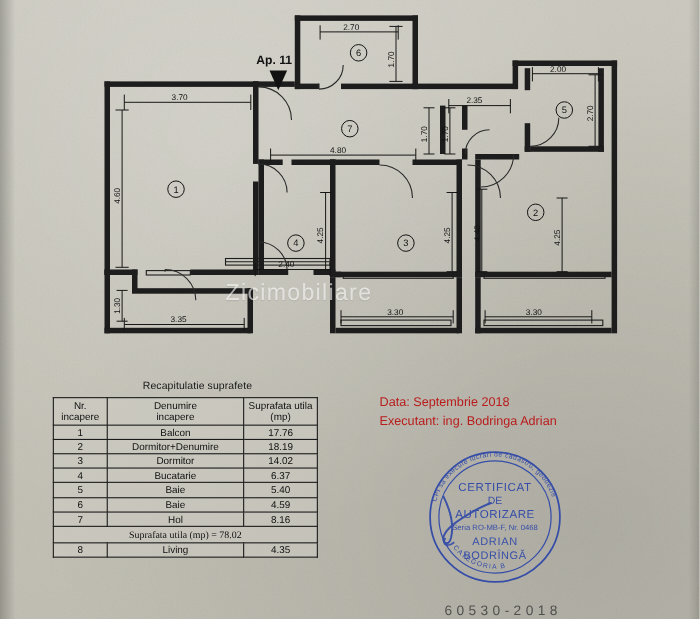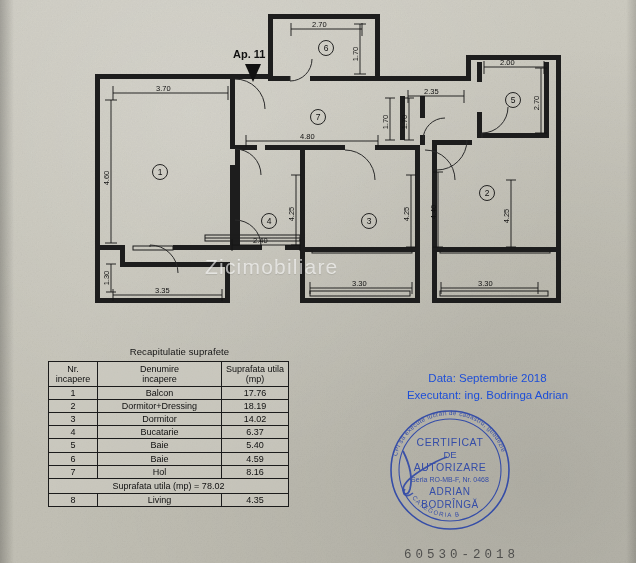--- a/index.html
+++ b/index.html
@@ -54,42 +54,42 @@
   td,th{
     border:1px solid #1b1b1b;
     font-size:9px;color:#101010;
     text-align:center;padding:1px 2px;font-weight:normal;
     line-height:1.12;
   }
   th{font-size:9px;padding:2px 2px;}
   .c1{width:46px;margin-left:48px;}
   .c2{width:128px;text-align:center;}
   .c3{width:67px;}
-  .sumrow td{font-size:9px;padding:2px;}
+  .sumrow td{font-size:9px;padding:2px;font-family:Liberation Serif, serif;}
 
   
   #info{
-    position:absolute;left:345px;top:370px;width:285px;
-    text-align:center;color:#1d4ed8;
+    position:absolute;left:345px;top:358px;width:285px;
+    text-align:left;color:#b91c1c;
   }
   #info .line{font-size:11.5px;line-height:1.45;white-space:nowrap;}
 
   
   #stamp{
     position:absolute;left:383px;top:403px;width:134px;height:134px;
     opacity:.92;
   }
   #stamp svg{display:block;}
   .stext{fill:#2b45a8;font-family:"Liberation Sans",sans-serif;}
   .sring{fill:none;stroke:#2b45a8;}
 
   #docnum{
     position:absolute;left:404px;top:548px;
     font-size:12.5px;letter-spacing:4px;
-    color:#3a3a3a;opacity:.82;white-space:nowrap;font-family:Liberation Mono, monospace;
+    color:#3a3a3a;opacity:.82;white-space:nowrap;
   }
   #edgeshadow{
     position:absolute;left:0;top:0;width:14px;height:563px;
     background:linear-gradient(90deg,rgba(0,0,0,.22),rgba(0,0,0,0));
   }
   #edgeshadow2{
     position:absolute;right:0;top:0;width:10px;height:563px;
     background:linear-gradient(270deg,rgba(0,0,0,.14),rgba(0,0,0,0));
   }
 </style>
@@ -361,21 +361,21 @@
         <span>(mp)</span>
       </th>
     </tr>
     <tr>
       <td>1</td>
       <td>Balcon</td>
       <td>17.76</td>
     </tr>
     <tr>
       <td>2</td>
-      <td>Dormitor+Dressing</td>
+      <td>Dormitor+Denumire</td>
       <td>18.19</td>
     </tr>
     <tr>
       <td>3</td>
       <td>Dormitor</td>
       <td>14.02</td>
     </tr>
     <tr>
       <td>4</td>
       <td>Bucatarie</td>

